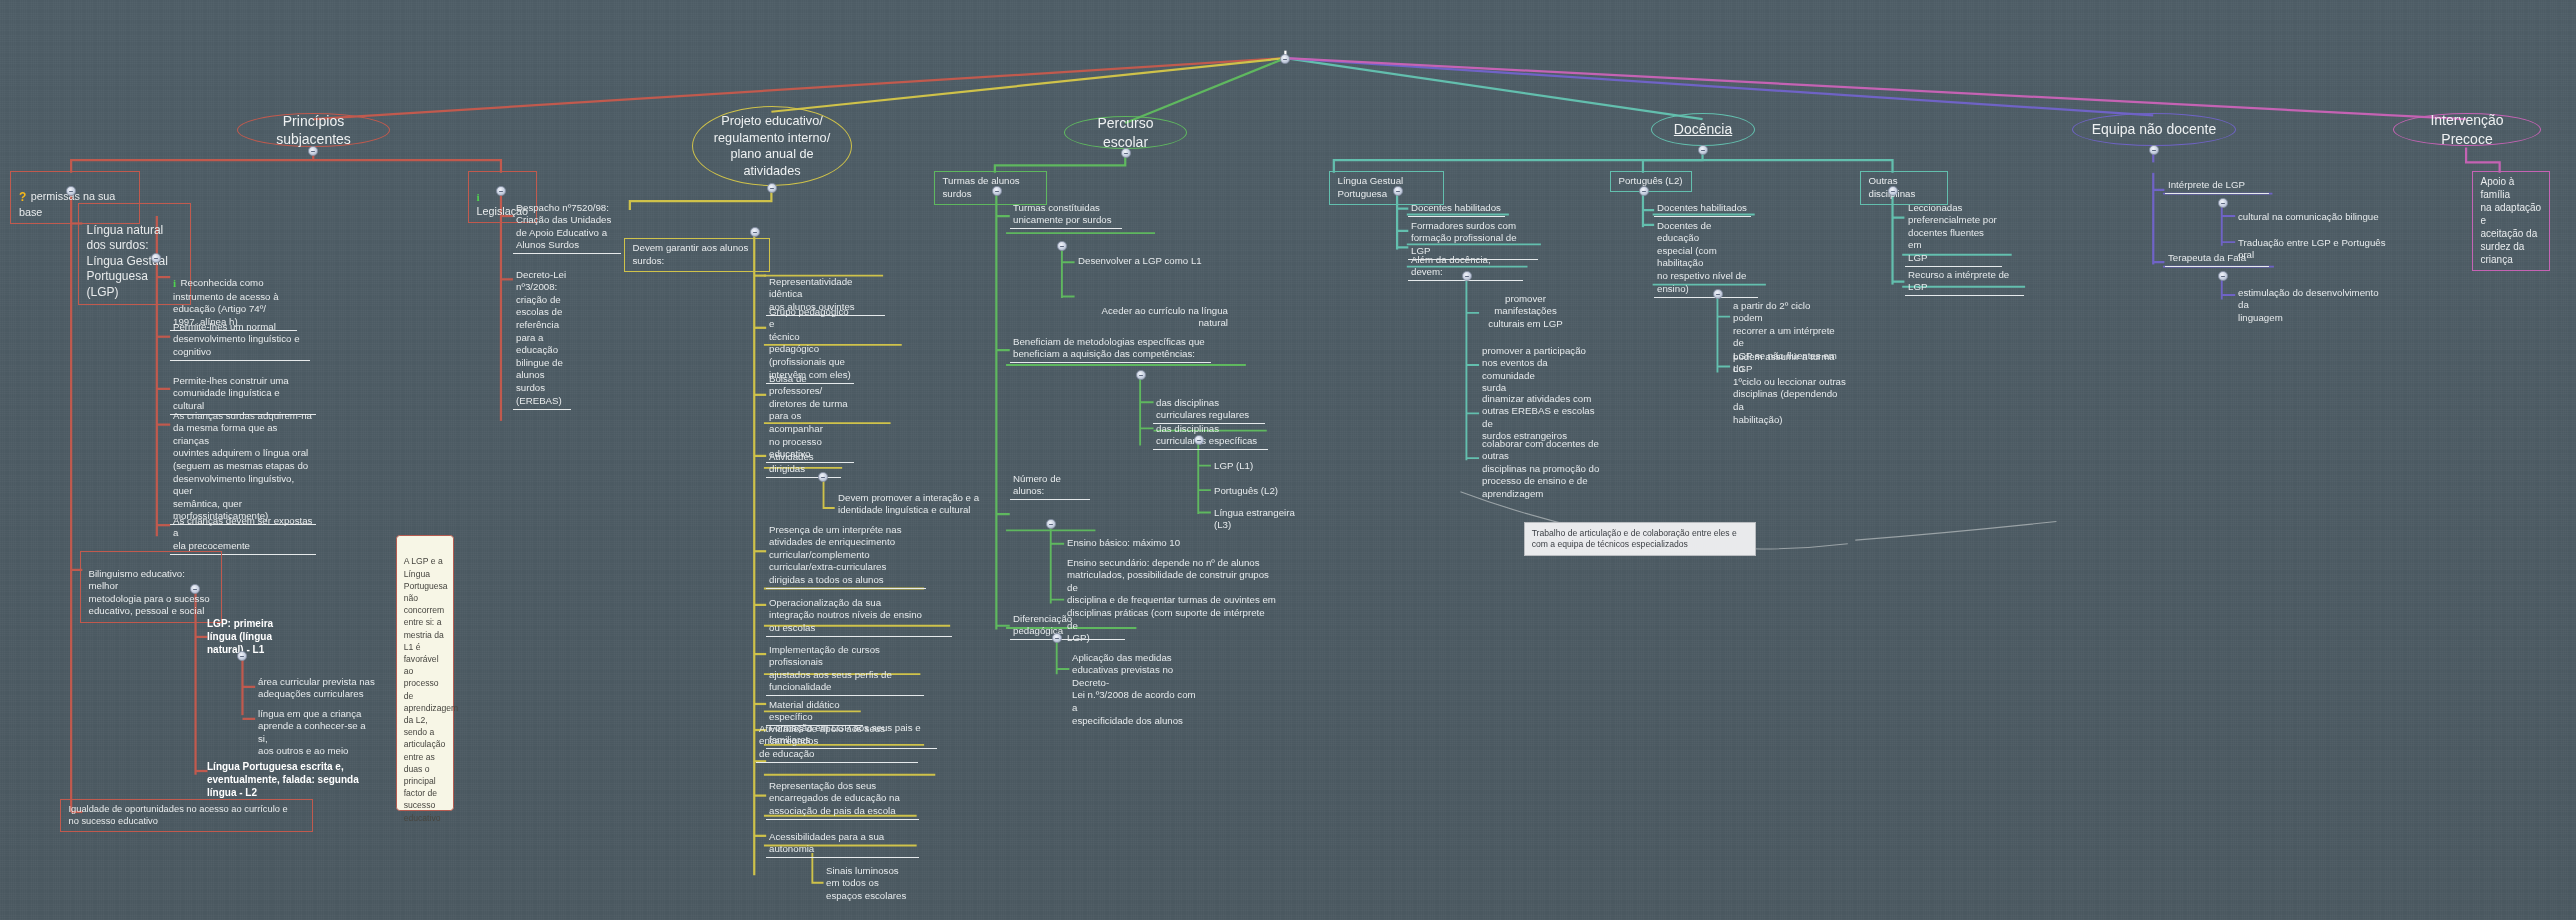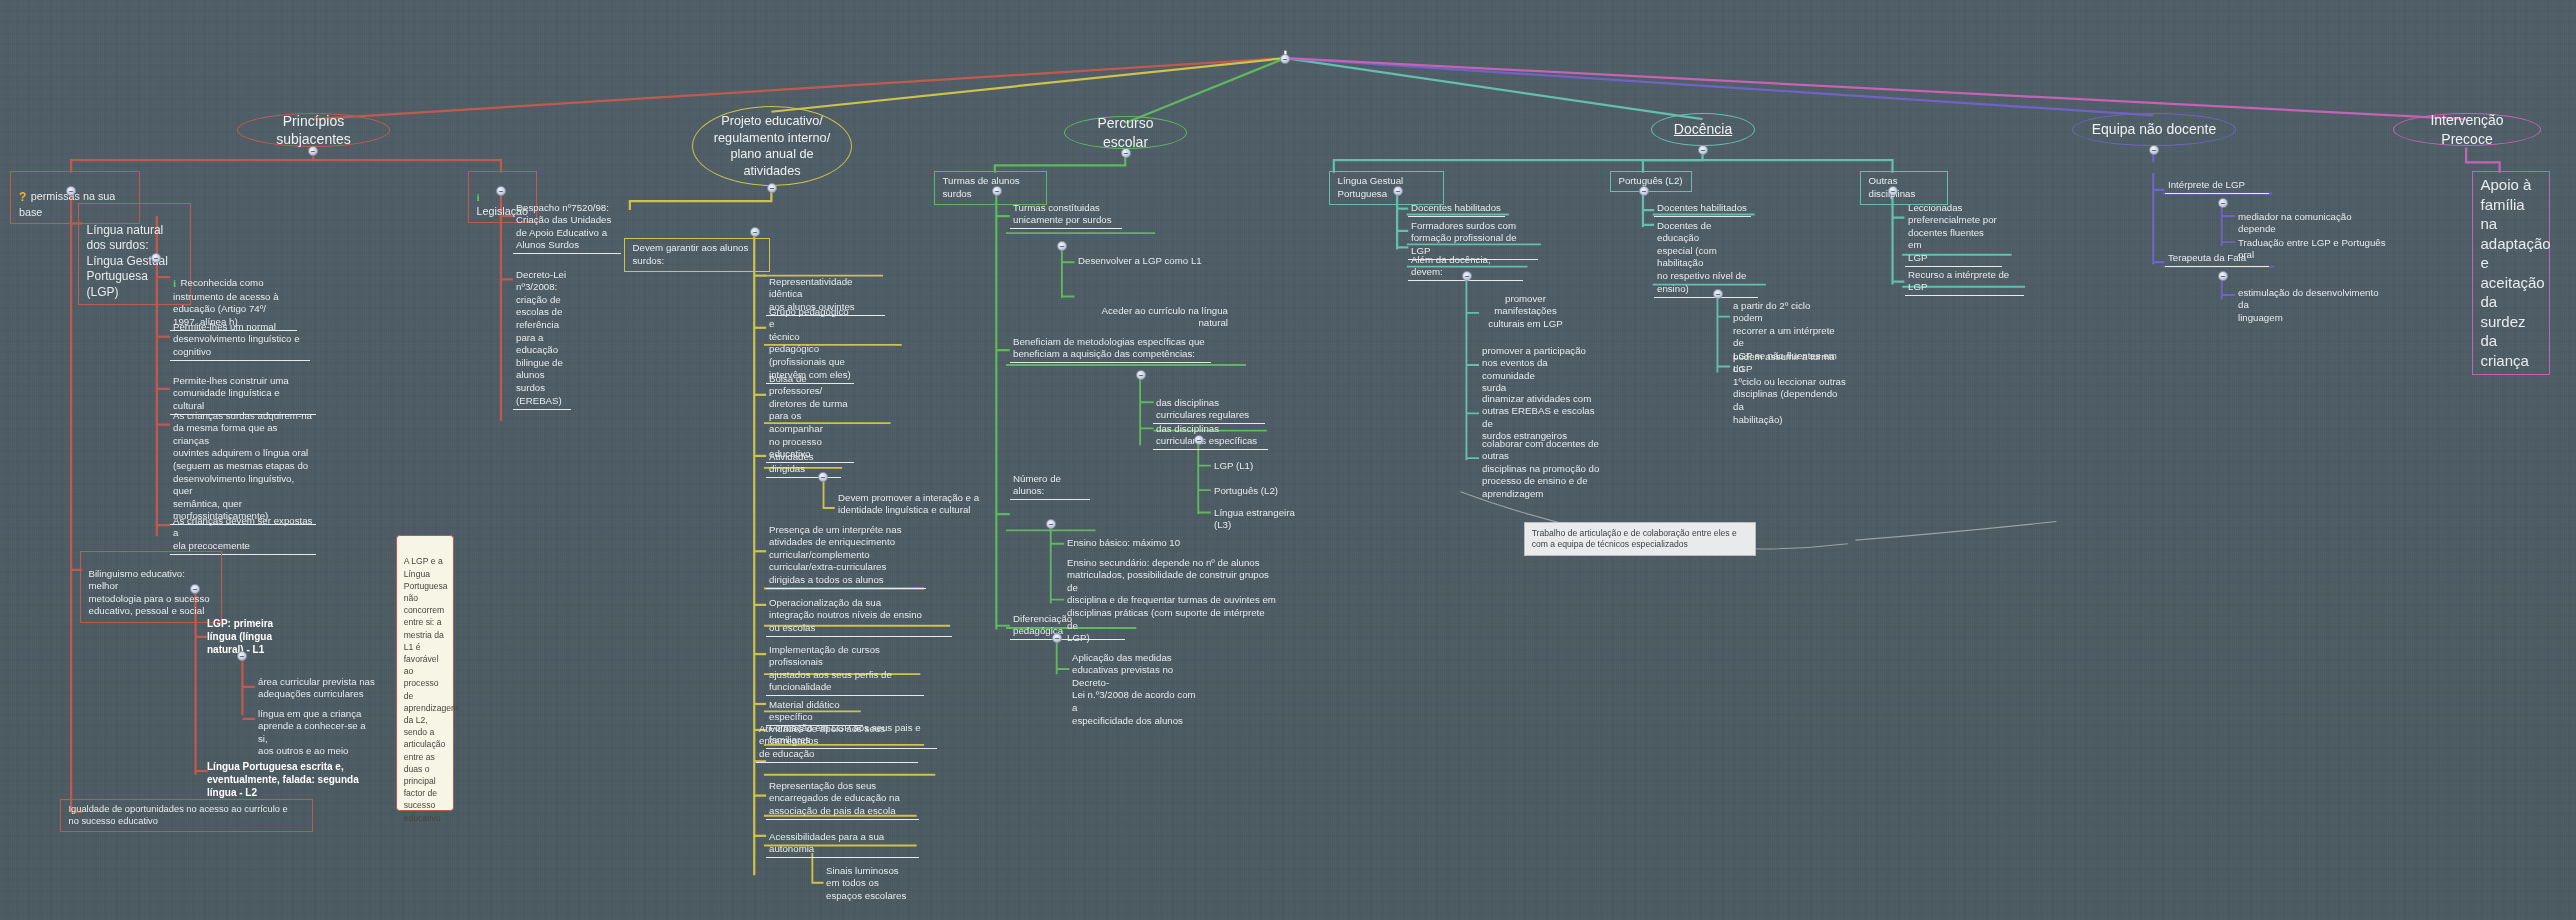--- a/index.html
+++ b/index.html
@@ -402,27 +402,27 @@
   <div class="node plain u c-tea" style="left:1905px;top:200px;width:97px;">Leccionadas
 preferencialmete por
 docentes fluentes em
 LGP</div>
   <div class="node plain u c-tea" style="left:1905px;top:267px;width:119px;">Recurso a intérprete de LGP</div>
 
   <div class="summary" style="left:1524px;top:522px;width:232px;">Trabalho de articulação e de colaboração entre eles e com a equipa de técnicos especializados</div>
 
   <div class="node plain u c-pur" style="left:2165px;top:177px;width:104px;">Intérprete de LGP</div>
   <div class="handle" style="left:2218px;top:198px;"></div>
-  <div class="node plain" style="left:2235px;top:209px;width:149px;">mediador na comunicação depende</div>
+  <div class="node plain" style="left:2235px;top:209px;width:149px;">cultural na comunicação bilingue</div>
   <div class="node plain" style="left:2235px;top:235px;width:160px;">Traduação entre LGP e Português oral</div>
 
   <div class="node plain u c-pur" style="left:2165px;top:250px;width:104px;">Terapeuta da Fala</div>
   <div class="handle" style="left:2218px;top:271px;"></div>
   <div class="node plain" style="left:2235px;top:285px;width:160px;">estimulação do desenvolvimento da
 linguagem</div>
 
-  <div class="node boxed c-mag" style="left:2472px;top:171px;width:78px;font-size:15px;">Apoio à família
+  <div class="node boxed c-mag" style="left:2472px;top:171px;width:78px;font-size:10px;">Apoio à família
 na adaptação e
 aceitação da
 surdez da criança</div>
 
 </div>
 
 
 </body></html>

